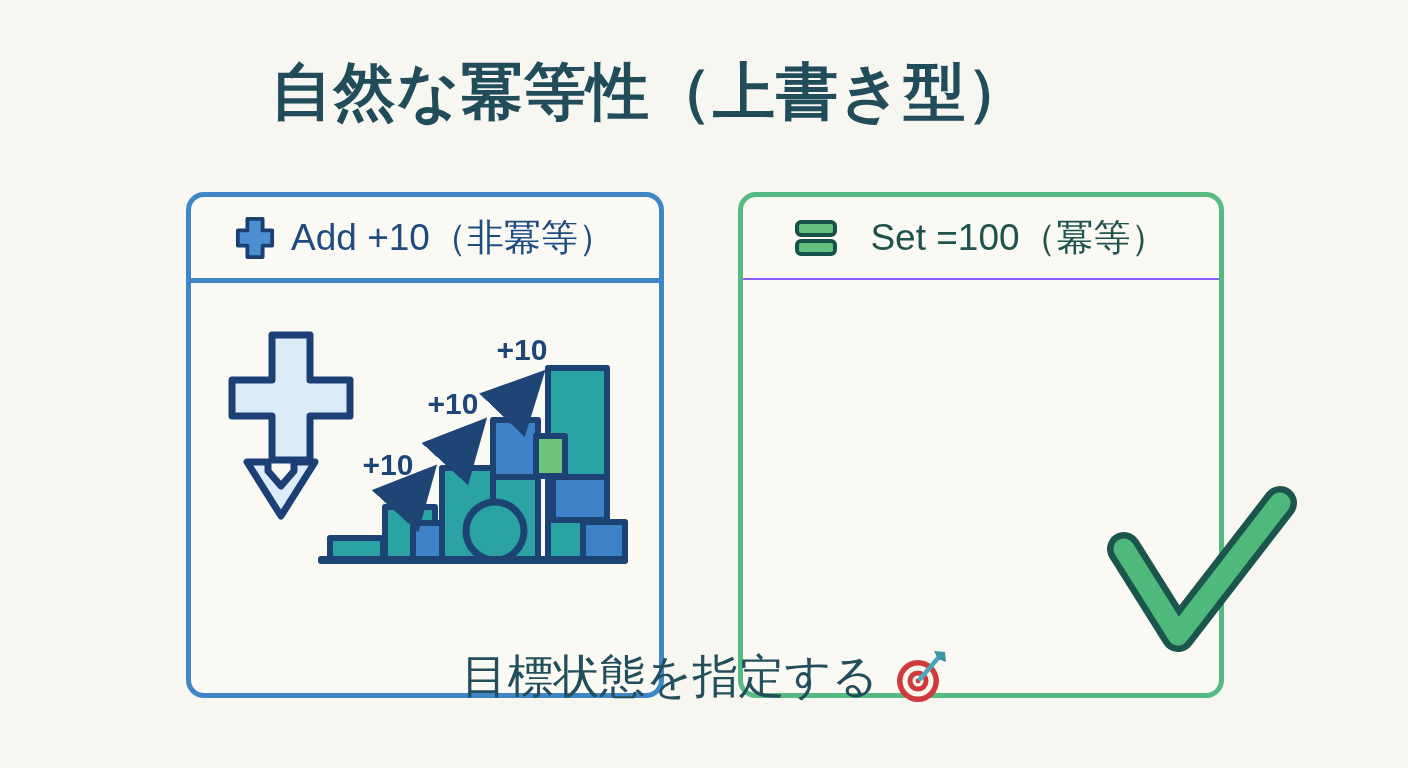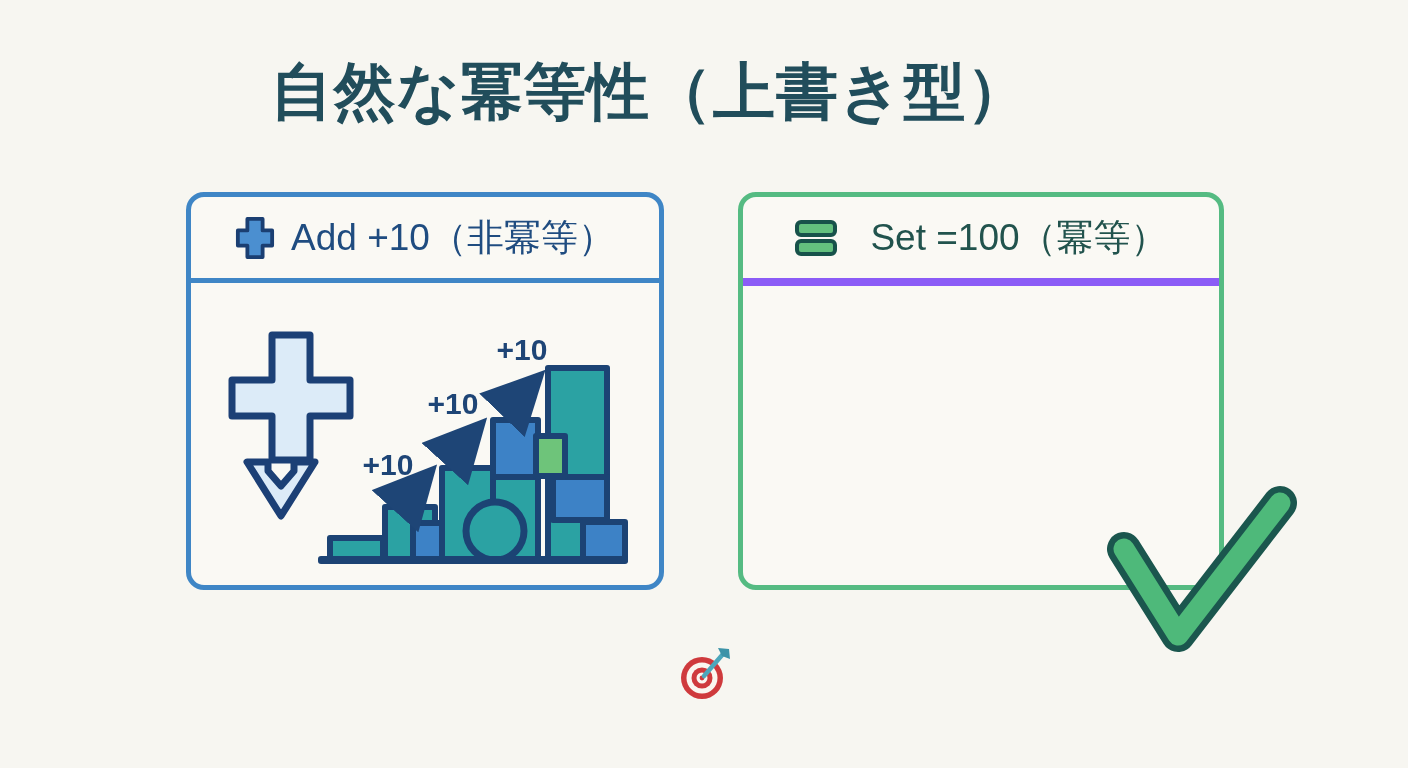--- a/index.html
+++ b/index.html
@@ -7,31 +7,31 @@
     width:1408px;height:768px;position:relative;overflow:hidden;
     background:#f7f6f1;
     font-family:"Liberation Sans","DejaVu Sans",sans-serif;
   }
   .page-title{
     position:absolute;left:0;top:50px;width:1300px;
     text-align:center;font-size:62px;font-weight:600;
     color:#214d5b;letter-spacing:1px;margin:0;
   }
   .panel{
-    position:absolute;top:192px;height:398px;
+    position:absolute;top:192px;height:506px;
     border-radius:18px;background:#faf9f4;box-sizing:border-box;
   }
   .panel.add{left:186px;width:478px;border:5px solid #3f86c6;}
   .panel.set{left:738px;width:486px;border:5px solid #55bb82;}
   .panel-header{
     height:81px;display:flex;align-items:center;justify-content:center;gap:16px;
     box-sizing:content-box;
   }
   .panel.add .panel-header{border-bottom:5px solid #3f86c6;}
-  .panel.set .panel-header{border-bottom:8px solid #8b5cf6;gap:32px;}
+  .panel.set .panel-header{border-bottom:2px solid #8b5cf6;gap:32px;}
   .panel-header .hlabel{font-size:37px;font-weight:500;white-space:nowrap;}
   .panel.add .hlabel{color:#1f4c80;}
   .panel.set .hlabel{color:#21534d;}
   .panel-content{position:absolute;left:0;top:91px;width:100%;height:302px;}
   .panel-content svg{display:block;}
   .check-overlay{position:absolute;left:1098px;top:476px;z-index:5;}
   .caption{
     position:absolute;left:0;top:646px;width:1408px;
     display:flex;align-items:center;justify-content:center;gap:14px;
   }
@@ -102,20 +102,21 @@
       <span class="hlabel">Set =100（冪等）</span>
     </header>
   </section>
 
   <svg class="check-overlay" width="204" height="180" viewBox="0 0 204 180">
     <path d="M26,73 L80,159 L182,27" fill="none" stroke="#1b564e" stroke-width="34" stroke-linecap="round" stroke-linejoin="round"></path>
     <path d="M26,73 L80,159 L182,27" fill="none" stroke="#4eb97a" stroke-width="21" stroke-linecap="round" stroke-linejoin="round"></path>
   </svg>
 
   <div class="caption">
+    <span class="cap-text">目標状態を指定する</span>
     <svg width="54" height="56" viewBox="0 0 54 56">
       <circle cx="25" cy="32" r="21" fill="#cf3a3d"></circle>
       <circle cx="25" cy="32" r="15.5" fill="#faf6f0"></circle>
       <circle cx="25" cy="32" r="10.5" fill="#cf3a3d"></circle>
       <circle cx="25" cy="32" r="5.5" fill="#faf6f0"></circle>
       <circle cx="25" cy="32" r="2.4" fill="#cf3a3d"></circle>
       <path d="M46,8 L27,30" stroke="#4da7bc" stroke-width="4.5" stroke-linecap="round"></path>
       <path d="M41,2 L52,3 L53,13 L45,10 Z" fill="#3d93a8"></path>
     </svg>
   </div>

